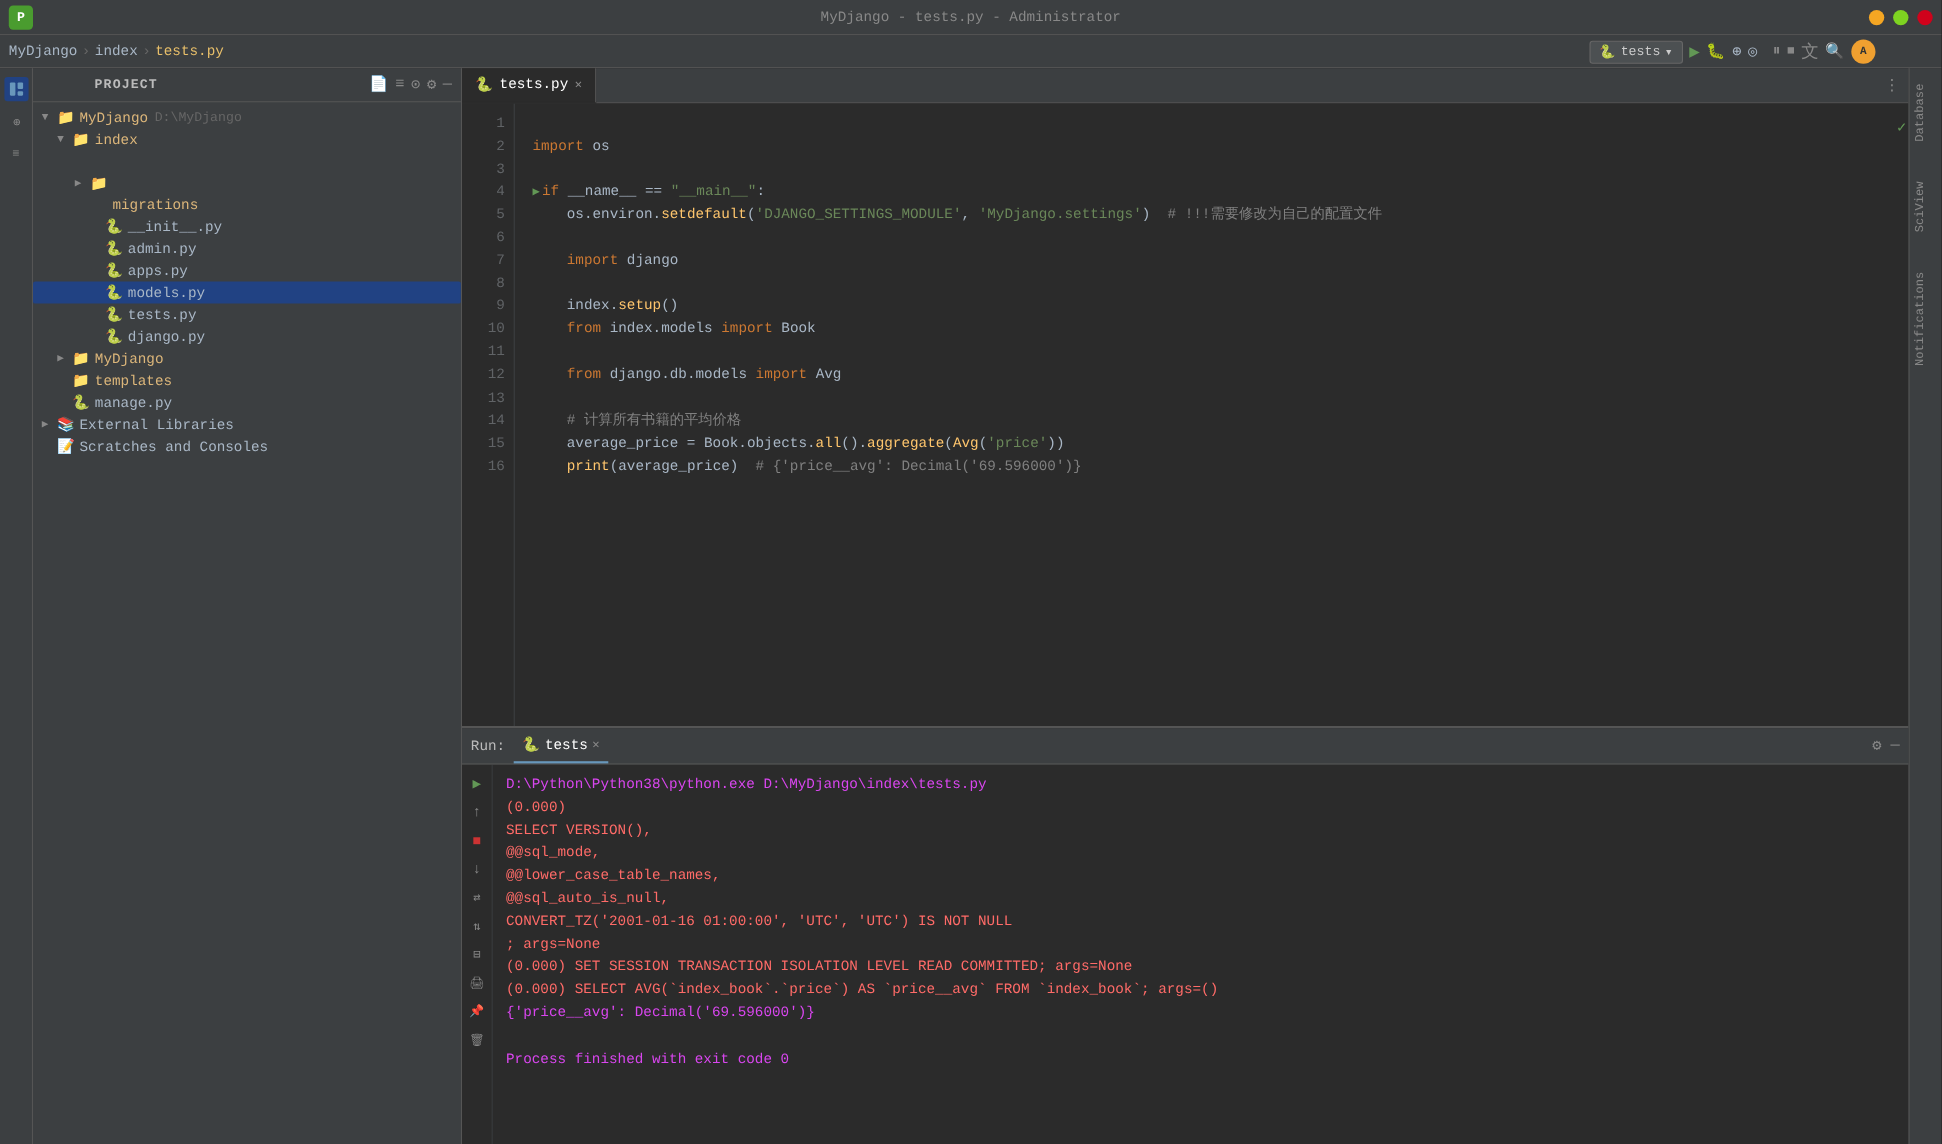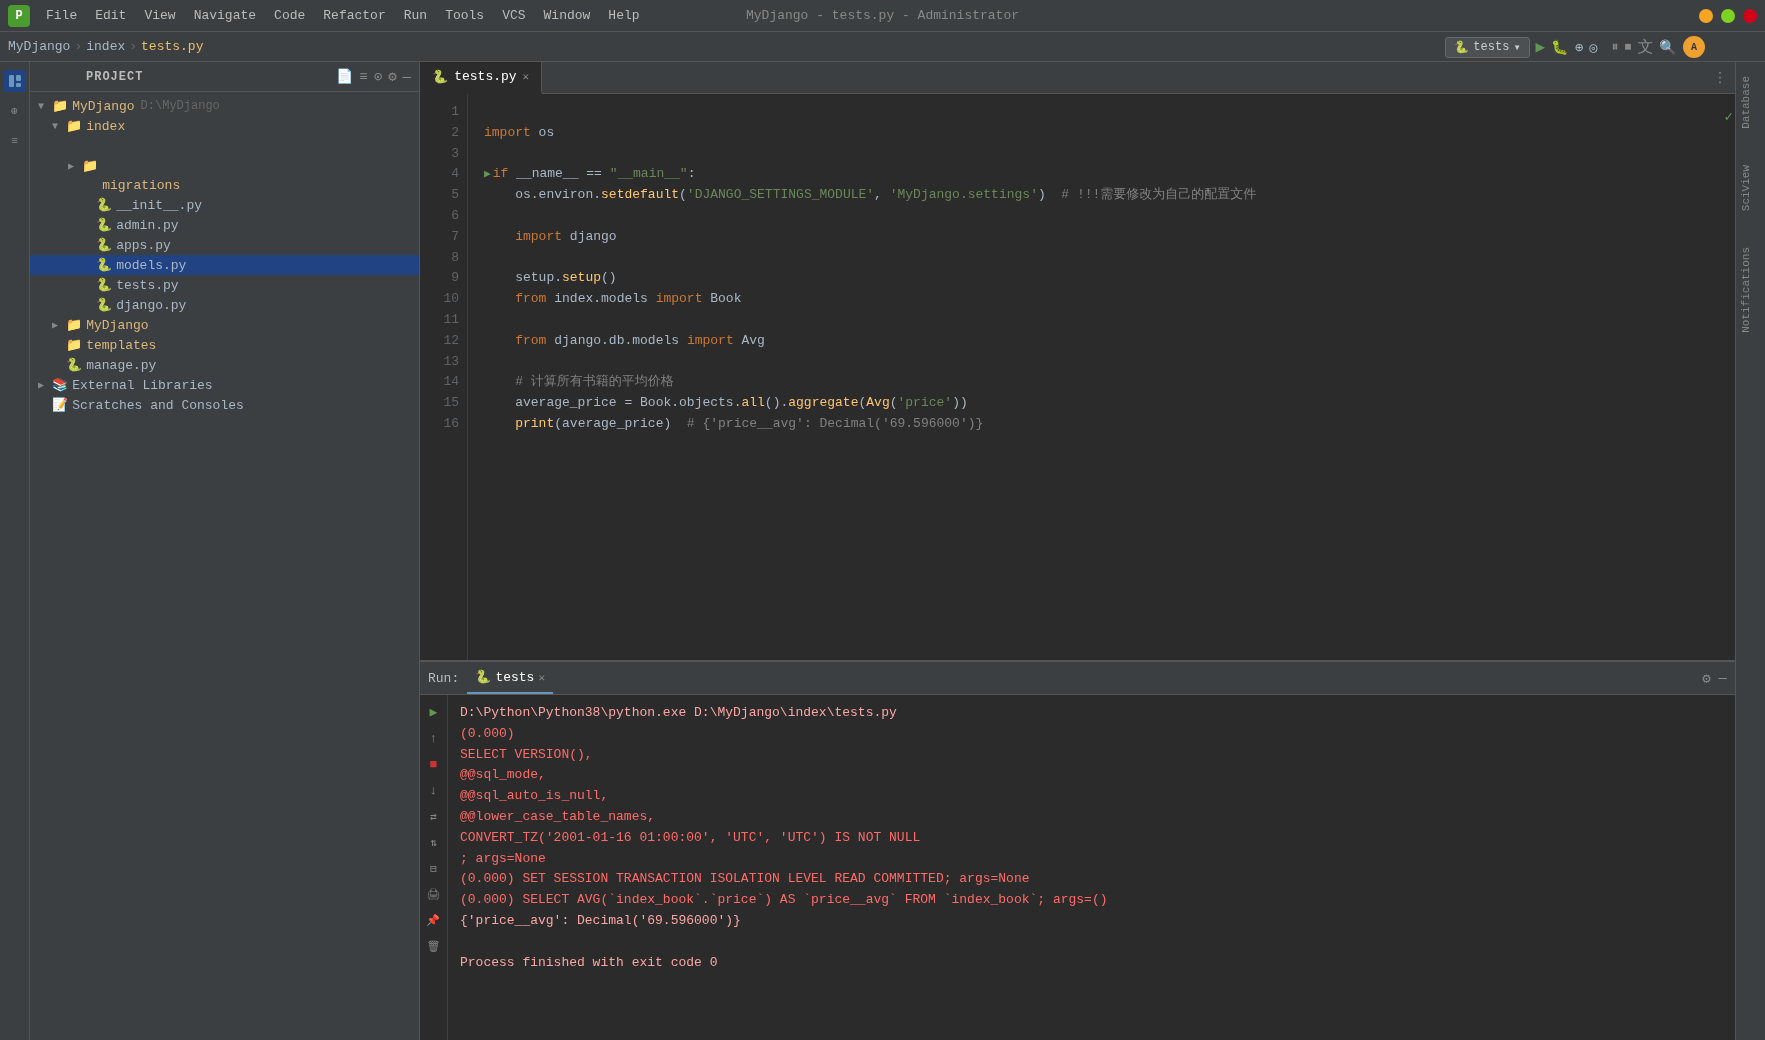--- a/index.html
+++ b/index.html
@@ -168,21 +168,21 @@
 
     #terminal-output {
       flex: 1;
       background: #2b2b2b;
       padding: 8px 12px;
       overflow-y: auto;
       font-family: 'Consolas', 'Courier New', monospace;
       font-size: 13px;
       line-height: 1.6;
     }
-    .term-normal { color: #fca5a5; }
+    .term-normal { color: #d946ef; }
     .term-red { color: #ff6b68; }
 
     
     #right-bar {
       width: 30px;
       background: #3c3f41;
       border-left: 1px solid #555;
       display: flex;
       flex-direction: column;
       align-items: center;
@@ -227,33 +227,20 @@
       align-items: center;
       gap: 4px;
     }
     .run-play-btn { color: #629755; cursor: pointer; font-size: 16px; }
   </style>
 </head>
 <body>
 
 <div id="title-bar">
   <div class="app-icon">P</div>
-  <div class="menu-items">
-    <span class="menu-item">File</span>
-    <span class="menu-item">Edit</span>
-    <span class="menu-item">View</span>
-    <span class="menu-item">Navigate</span>
-    <span class="menu-item">Code</span>
-    <span class="menu-item">Refactor</span>
-    <span class="menu-item">Run</span>
-    <span class="menu-item">Tools</span>
-    <span class="menu-item">VCS</span>
-    <span class="menu-item">Window</span>
-    <span class="menu-item">Help</span>
-  </div>
   <div class="title-center">MyDjango - tests.py - Administrator</div>
   <div class="win-controls">
     <div class="win-btn win-minimize">─</div>
     <div class="win-btn win-maximize">□</div>
     <div class="win-btn win-close">✕</div>
   </div>
 </div>
 
 <div id="breadcrumb-bar">
   <span class="bc-item">MyDjango</span>
@@ -426,21 +413,21 @@
           <div>16</div>
         </div>
         <div id="code-content">
 <span class="kw">import</span><span class="normal"> os</span>
 
 <span style="color:#629755; font-size:11px; margin-right:2px;">▶</span><span class="kw">if</span><span class="normal"> __name__ </span><span class="normal">==</span><span class="string"> "__main__"</span><span class="normal">:</span>
 <span class="normal">    os.environ.</span><span class="func">setdefault</span><span class="normal">(</span><span class="string">'DJANGO_SETTINGS_MODULE'</span><span class="normal">, </span><span class="string">'MyDjango.settings'</span><span class="normal">)  </span><span class="comment"># !!!需要修改为自己的配置文件</span>
 
 <span class="normal">    </span><span class="kw">import</span><span class="normal"> django</span>
 
-<span class="normal">    setup.</span><span class="func">setup</span><span class="normal">()</span>
+<span class="normal">    index.</span><span class="func">setup</span><span class="normal">()</span>
 <span class="normal">    </span><span class="kw">from</span><span class="normal"> index.models </span><span class="kw">import</span><span class="normal"> Book</span>
 
 <span class="normal">    </span><span class="kw">from</span><span class="normal"> django.db.models </span><span class="kw">import</span><span class="normal"> Avg</span>
 
 <span class="comment">    # 计算所有书籍的平均价格</span>
 <span class="normal">    average_price = Book.objects.</span><span class="func">all</span><span class="normal">().</span><span class="func">aggregate</span><span class="normal">(</span><span class="func">Avg</span><span class="normal">(</span><span class="string">'price'</span><span class="normal">))</span>
 <span class="normal">    </span><span class="func">print</span><span class="normal">(average_price)  </span><span class="comment"># {'price__avg': Decimal('69.596000')}</span>
 
         </div>
 
@@ -475,22 +462,22 @@
           <div class="tb-btn" style="font-size:11px;">🖨</div>
           <div class="tb-btn" style="font-size:11px;">📌</div>
           <div class="tb-btn" style="font-size:11px;">🗑</div>
         </div>
 
         <div id="terminal-output">
           <div class="term-normal">D:\Python\Python38\python.exe D:\MyDjango\index\tests.py</div>
           <div class="term-red">(0.000)</div>
           <div class="term-red">            SELECT VERSION(),</div>
           <div class="term-red">                @@sql_mode,</div>
+          <div class="term-red">                @@lower_case_table_names,</div>
           <div class="term-red">                @@sql_auto_is_null,</div>
-          <div class="term-red">                @@lower_case_table_names,</div>
           <div class="term-red">                CONVERT_TZ('2001-01-16 01:00:00', 'UTC', 'UTC') IS NOT NULL</div>
           <div class="term-red">            ; args=None</div>
           <div class="term-red">(0.000) SET SESSION TRANSACTION ISOLATION LEVEL READ COMMITTED; args=None</div>
           <div class="term-red">(0.000) SELECT AVG(`index_book`.`price`) AS `price__avg` FROM `index_book`; args=()</div>
           <div class="term-normal">{'price__avg': Decimal('69.596000')}</div>
           <div class="term-normal">&nbsp;</div>
           <div class="term-normal">Process finished with exit code 0</div>
         </div>
       </div>
     </div>

